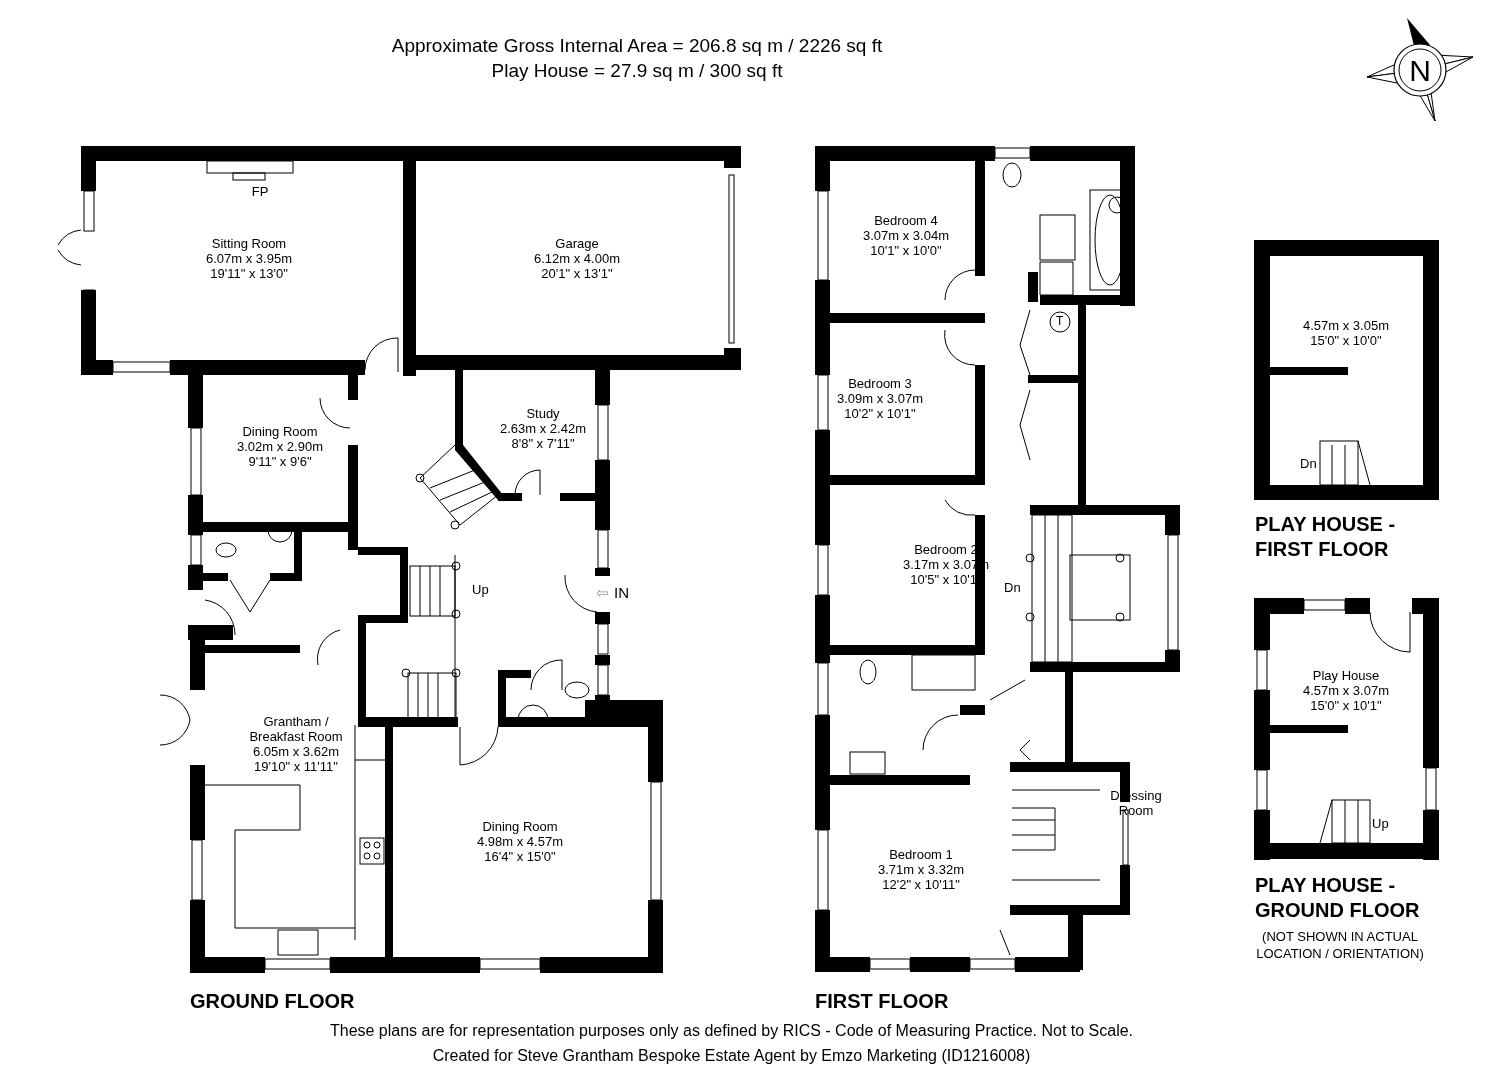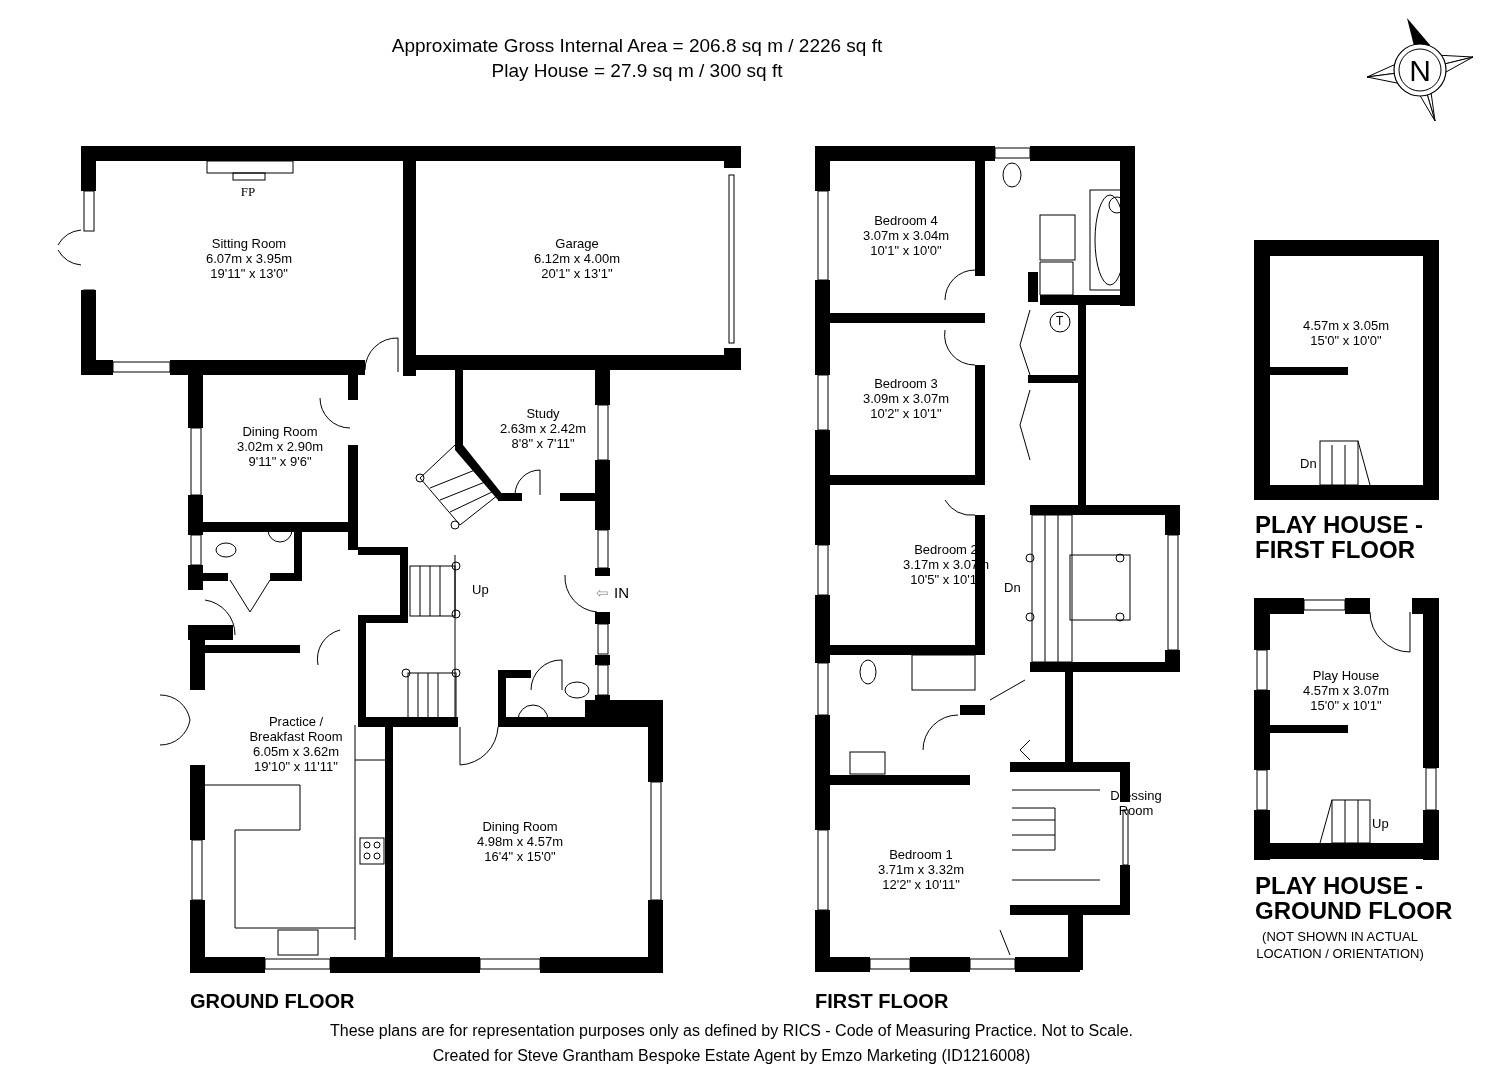--- a/index.html
+++ b/index.html
@@ -5,21 +5,21 @@
   html, body { margin: 0; padding: 0; background: #ffffff; }
   body { width: 1495px; height: 1080px; position: relative; overflow: hidden;
          font-family: "Liberation Sans", sans-serif; color: #000; }
   .header { position: absolute; left: 0; top: 33px; width: 1274px; text-align: center;
             font-size: 19px; line-height: 25px; }
   .header div { white-space: nowrap; }
   svg.plan { position: absolute; left: 0; top: 0; }
   .room-label { position: absolute; text-align: center; font-size: 13px; line-height: 15px;
                 transform: translateX(-50%); white-space: nowrap; }
   .floor-title { position: absolute; font-weight: bold; font-size: 20px; white-space: nowrap; }
-  .ph-title { position: absolute; font-weight: bold; font-size: 24px; line-height: 25px; white-space: nowrap; }
+  .ph-title { position: absolute; font-weight: bold; font-size: 20px; line-height: 25px; white-space: nowrap; }
   .ph-note { position: absolute; font-size: 13px; line-height: 17px; text-align: center; white-space: nowrap; }
   .footer { position: absolute; left: 0; width: 1463px; text-align: center; font-size: 16px; white-space: nowrap; }
   .small { font-size: 13px; position: absolute; white-space: nowrap; }
   .compass { position: absolute; left: 1365px; top: 15px; }
 </style>
 </head>
 <body>
 
 <div class="header">
   <div>Approximate Gross Internal Area = 206.8 sq m / 2226 sq ft</div>
@@ -273,21 +273,21 @@
     <rect x="1304" y="600" width="41" height="10"></rect>
     <rect x="1257" y="650" width="10" height="40"></rect>
     <rect x="1257" y="770" width="10" height="40"></rect>
     <rect x="1426" y="768" width="10" height="42"></rect>
     <path d="M1370,612 A40,40 0 0 0 1410,652 L1410,612"></path>
     <rect x="1332" y="800" width="38" height="43"></rect>
     <path d="M1345,800 L1345,843 M1358,800 L1358,843 M1332,800 L1320,843"></path>
   </g>
 </svg>
 
-<div class="room-label" style="left:248px;top:184px;font-family:Liberation Serif, serif;">FP</div>
+<div class="room-label" style="left:260px;top:184px;">FP</div>
 <div class="room-label" style="left:249px;top:236px;">
   <div>Sitting Room</div>
   <div>6.07m x 3.95m</div>
   <div>19'11" x 13'0"</div>
 </div>
 <div class="room-label" style="left:577px;top:236px;">
   <div>Garage</div>
   <div>6.12m x 4.00m</div>
   <div>20'1" x 13'1"</div>
 </div>
@@ -295,40 +295,40 @@
   <div>Dining Room</div>
   <div>3.02m x 2.90m</div>
   <div>9'11" x 9'6"</div>
 </div>
 <div class="room-label" style="left:543px;top:406px;">
   <div>Study</div>
   <div>2.63m x 2.42m</div>
   <div>8'8" x 7'11"</div>
 </div>
 <div class="room-label" style="left:296px;top:714px;">
-  <div>Practice /</div>
+  <div>Grantham /</div>
   <div>Breakfast Room</div>
   <div>6.05m x 3.62m</div>
   <div>19'10" x 11'11"</div>
 </div>
 <div class="room-label" style="left:520px;top:819px;">
   <div>Dining Room</div>
   <div>4.98m x 4.57m</div>
   <div>16'4" x 15'0"</div>
 </div>
 <div class="small" style="left:472px;top:582px;">Up</div>
 <div class="small" style="left:596px;top:584px;color:#999;font-size:15px;">⇦</div>
 <div class="small" style="left:614px;top:584px;font-size:15px;">IN</div>
 
 <div class="room-label" style="left:906px;top:213px;">
   <div>Bedroom 4</div>
   <div>3.07m x 3.04m</div>
   <div>10'1" x 10'0"</div>
 </div>
-<div class="room-label" style="left:906px;top:376px;">
+<div class="room-label" style="left:880px;top:376px;">
   <div>Bedroom 3</div>
   <div>3.09m x 3.07m</div>
   <div>10'2" x 10'1"</div>
 </div>
 <div class="room-label" style="left:906px;top:542px;margin-left:40px;">
   <div>Bedroom 2</div>
   <div>3.17m x 3.07m</div>
   <div>10'5" x 10'1"</div>
 </div>
 <div class="room-label" style="left:921px;top:847px;">

